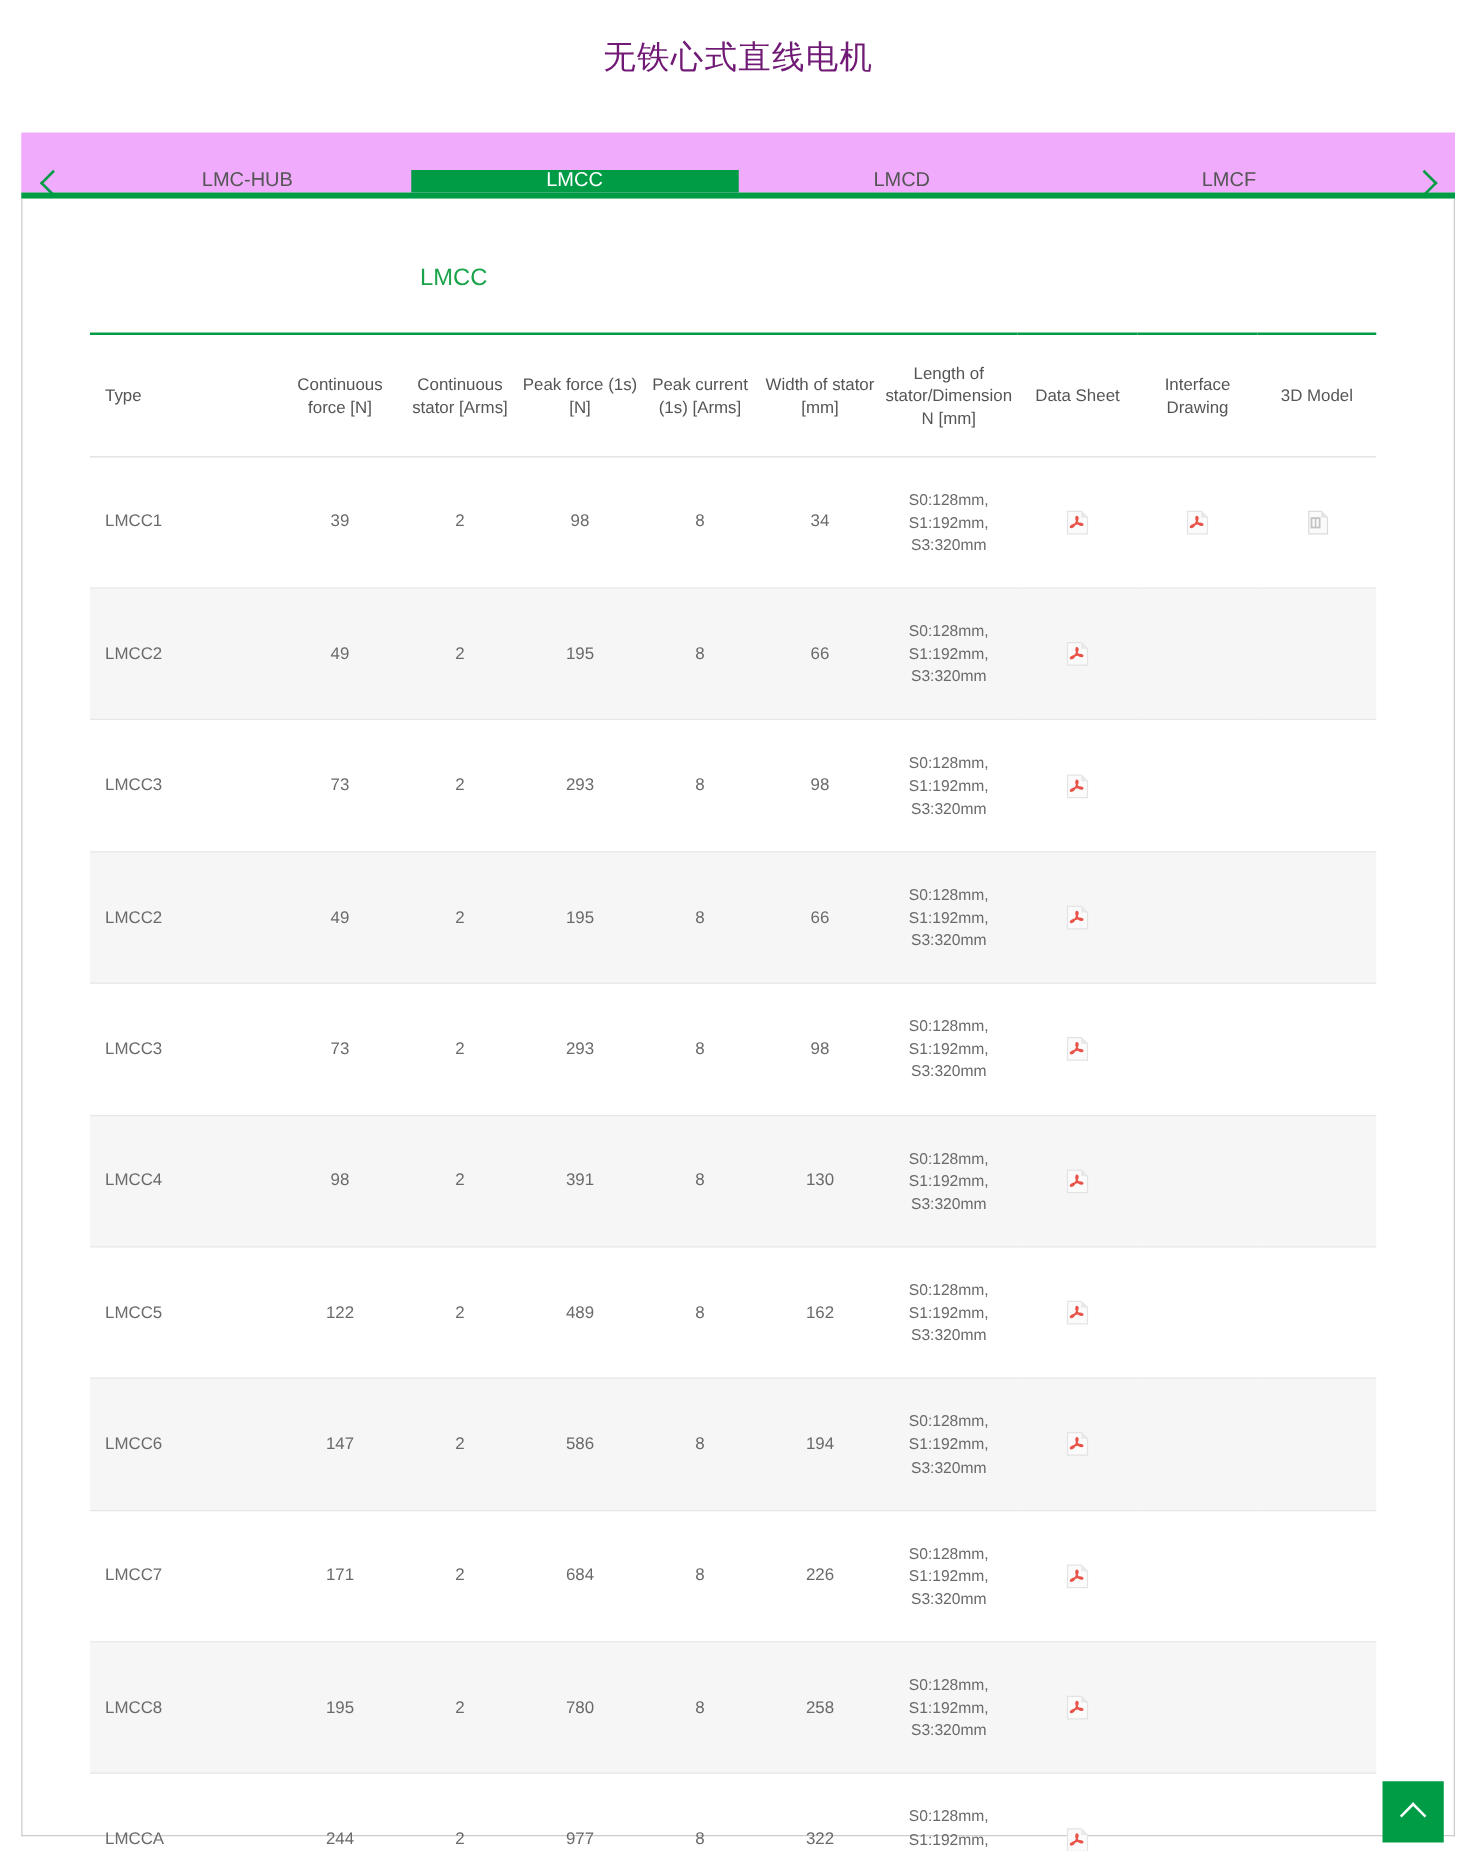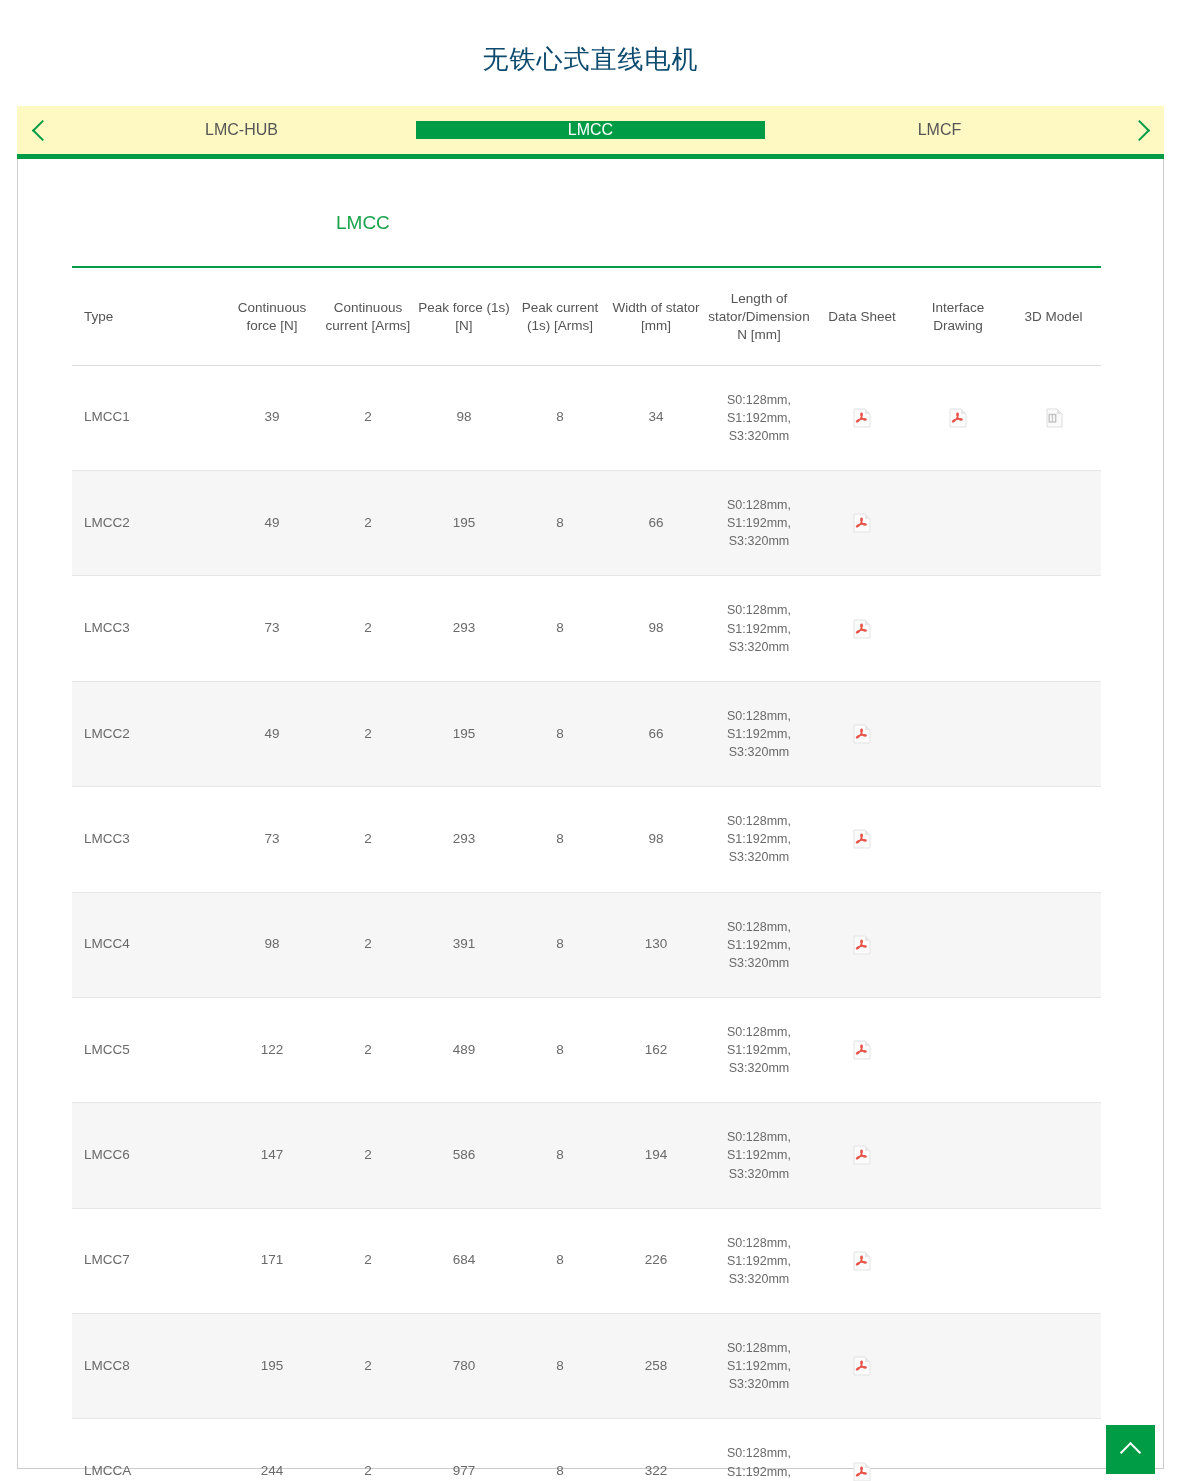--- a/index.html
+++ b/index.html
@@ -10,36 +10,36 @@
     background: #ffffff;
     font-family: "Liberation Sans", "DejaVu Sans", sans-serif;
     overflow: hidden;
   }
 
   
   .page-title {
     width: 100%;
     text-align: center;
     font-size: 26px;
-    color: #0c4a6e;
+    color: #701a75;
     font-weight: 400;
-    padding-top: 42px;
+    padding-top: 28px;
     letter-spacing: 1px;
   }
 
   
   .tabbar {
     position: absolute;
     left: 17px;
     top: 106px;
     width: 1147px;
     height: 48px;
-    background: #fef9c3;
+    background: #f0abfc;
     display: flex;
-    align-items: center;
+    align-items: flex-end;
   }
   .tab-arrow {
     width: 50px;
     display: flex;
     align-items: center;
     justify-content: center;
     flex: none;
     cursor: pointer;
   }
   .chev {
@@ -196,20 +196,23 @@
 <div class="tabbar">
   <div class="tab-arrow">
     <span class="chev left"></span>
   </div>
   <div id="tabs-host" style="display:flex;flex:1 1 auto;">
       <div class="tab">
         <span>LMC-HUB</span>
       </div>
       <div class="tab active">
         <span>LMCC</span>
+      </div>
+      <div class="tab">
+        <span>LMCD</span>
       </div>
       <div class="tab">
         <span>LMCF</span>
       </div>
     </div>
   <div class="tab-arrow">
     <span class="chev right"></span>
   </div>
 </div>
 <div class="tab-underline"></div>
@@ -229,21 +232,21 @@
         <col class="c-ws">
           <col class="c-len">
           <col class="c-ds">
           <col class="c-id">
           <col class="c-3d">
       </colgroup>
       <thead>
         <tr>
           <th class="type-col">Type</th>
           <th>Continuous force [N]</th>
-          <th>Continuous current [Arms]</th>
+          <th>Continuous stator [Arms]</th>
           <th>Peak force (1s) [N]</th>
           <th>Peak current (1s) [Arms]</th>
           <th>Width of stator [mm]</th>
           <th>Length of stator/Dimension N [mm]</th>
           <th>Data Sheet</th>
           <th>Interface Drawing</th>
           <th>3D Model</th>
         </tr>
       </thead>
       <tbody id="rows-host">

